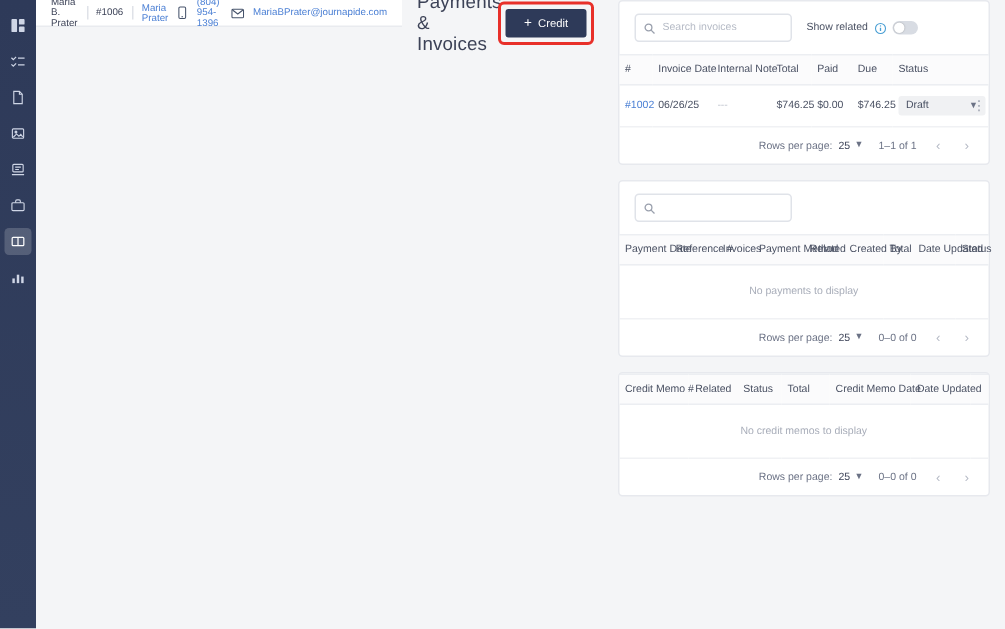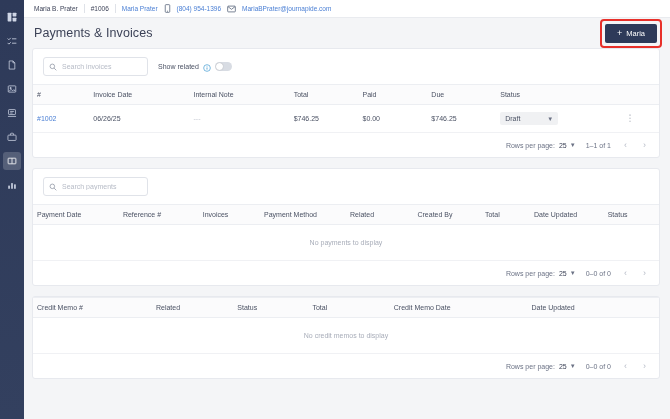--- a/index.html
+++ b/index.html
@@ -21,21 +21,21 @@
   .side-item {
     width: 18px; height: 18px; margin-bottom: 6px;
     display: flex; align-items: center; justify-content: center;
     border-radius: 3px;
   }
   .side-item.active { background: #5a6party; }
   .side-item.active { background: rgba(255,255,255,0.18); }
   .side-item svg { display: block; }
 
   
-  .main { flex: 1 1 auto; height: 419px; display: flex; flex-direction: column;
+  .main { flex: 1 1 auto; height: 419px; display: flex; flex-direction: row;
           background: #f4f5f7; overflow: hidden; position: relative; }
 
   
   .contactbar {
     height: 18px; background: #ffffff;
     display: flex; align-items: center; gap: 6px;
     padding: 0 10px; font-size: 6.5px; color: #3c4257;
     border-bottom: 1px solid #e9ebef; flex: 0 0 18px;
   }
   .contactbar .nm { color: #3c4257; }
@@ -230,21 +230,21 @@
         </svg>
       </span>
       <span class="lnk">MariaBPrater@journapide.com</span>
     </div>
 
     <div class="pagehead">
       <div class="pagetitle">Payments &amp; Invoices</div>
       <div class="create-wrap hl">
         <button class="btn-create">
           <span class="plus">+</span>
-          <span>Maria</span>
+          <span>Credit</span>
         </button>
       </div>
     </div>
 
     <div class="content">
 
       <section class="card">
         <div class="card-tools">
           <div class="search">
             <svg width="8" height="8" viewBox="0 0 12 12" fill="none" stroke="#9aa0ad" stroke-width="1.3">
@@ -328,21 +328,20 @@
         </div>
       </section>
 
       <section class="card">
         <div class="card-tools">
           <div class="search">
             <svg width="8" height="8" viewBox="0 0 12 12" fill="none" stroke="#9aa0ad" stroke-width="1.3">
               <circle cx="5" cy="5" r="3.4"></circle>
                 <path d="M7.6 7.6L11 11"></path>
             </svg>
-            <input value="" placeholder="Search payments" style="">
           </div>
         </div>
 
         <table>
           <colgroup>
             <col style="width:14%">
               <col style="width:13%">
               <col style="width:10%">
               <col style="width:14%">
             <col style="width:11%">

